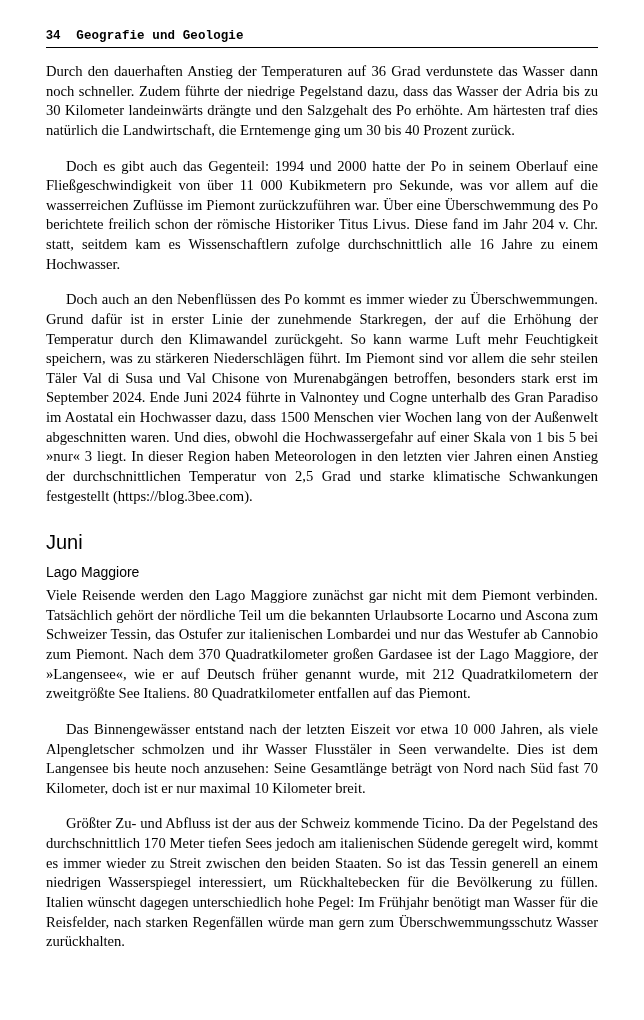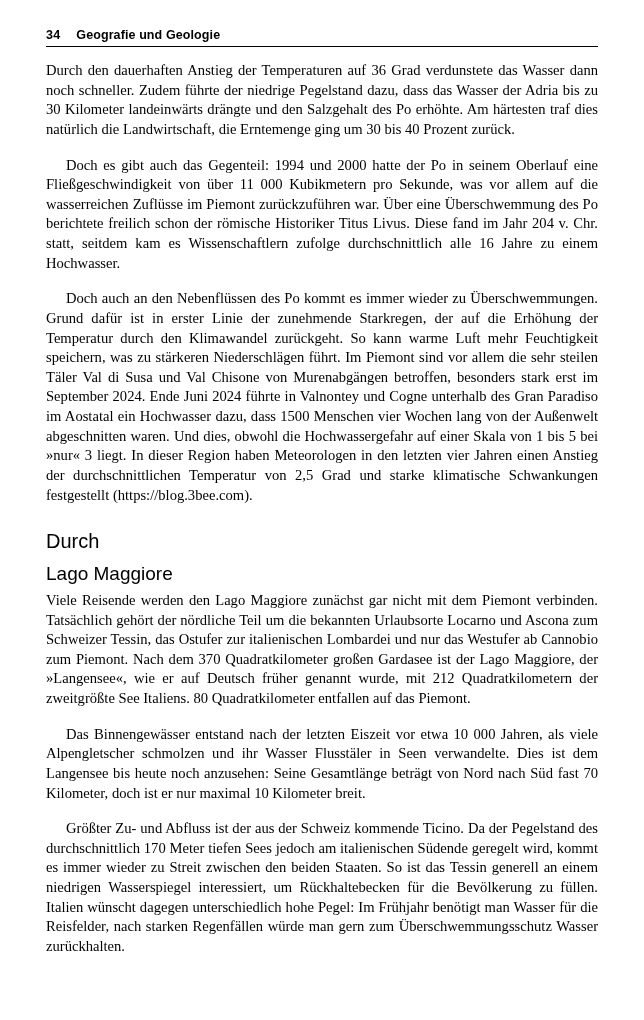--- a/index.html
+++ b/index.html
@@ -29,21 +29,21 @@
     margin-bottom: 14px;
   }
   .page-number {
     font-family: "Liberation Sans", sans-serif;
     font-size: 12.5px;
     font-weight: 700;
     letter-spacing: 0.2px;
     margin-right: 16px;
   }
   .running-title {
-    font-family: Liberation Sans, sans-serif;
+    font-family: Liberation Mono, monospace;
     font-size: 12.5px;
     font-weight: 700;
     letter-spacing: 0.1px;
   }
   .body-text {
     font-size: 14.6px;
     line-height: 1.345;
     text-align: justify;
     hyphens: auto;
     -webkit-hyphens: auto;
@@ -58,21 +58,21 @@
   }
   h2.section-title {
     font-family: "Liberation Sans", sans-serif;
     font-size: 20px;
     font-weight: 400;
     margin: 25px 0 11px 0;
     line-height: 1.1;
   }
   h3.sub-title {
     font-family: "Liberation Sans", sans-serif;
-    font-size: 19px;
+    font-size: 14px;
     font-weight: 400;
     margin: 0 0 6px 0;
     line-height: 1.15;
   }
   .italic {
   }
 </style>
 </head>
 <body>
 
@@ -81,21 +81,21 @@
   <div class="header">
     <span class="page-number">34</span>
     <span class="running-title">Geografie und Geologie</span>
   </div>
 
   <div class="body-text">
     <p class="para">Durch den dauerhaften Anstieg der Temperaturen auf 36 Grad verdunstete das Wasser dann noch schneller. Zudem führte der niedrige Pegelstand dazu, dass das Wasser der Adria bis zu 30 Kilometer landeinwärts drängte und den Salzgehalt des Po erhöhte. Am härtesten traf dies natürlich die Landwirtschaft, die Erntemenge ging um 30 bis 40 Prozent zurück.</p>
     <p class="para">Doch es gibt auch das Gegenteil: 1994 und 2000 hatte der Po in seinem Oberlauf eine Fließgeschwindigkeit von über 11 000 Kubikmetern pro Sekunde, was vor allem auf die wasserreichen Zuflüsse im Piemont zurückzuführen war. Über eine Überschwemmung des Po berichtete freilich schon der römische Historiker Titus Livus. Diese fand im Jahr 204 v. Chr. statt, seitdem kam es Wissenschaftlern zufolge durchschnittlich alle 16 Jahre zu einem Hochwasser.</p>
     <p class="para"><span>Doch auch an den Nebenflüssen des Po kommt es immer wieder zu Überschwemmungen. Grund dafür ist in erster Linie der zunehmende Starkregen, der auf die Erhöhung der Temperatur durch den Klimawandel zurückgeht. So kann warme Luft mehr Feuchtigkeit speichern, was zu stärkeren Niederschlägen führt. Im Piemont sind vor allem die sehr steilen Täler Val di Susa und Val Chisone von Murenabgängen betroffen, besonders stark erst im September 2024. Ende Juni 2024 führte in Valnontey und Cogne unterhalb des Gran Paradiso im Aostatal ein Hochwasser dazu, dass 1500 Menschen vier Wochen lang von der Außenwelt abgeschnitten waren. Und dies, obwohl die Hochwassergefahr auf einer Skala von 1 bis 5 bei »nur« 3 liegt. In dieser Region haben Meteorologen in den letzten vier Jahren einen Anstieg der durchschnittlichen Temperatur von 2,5 Grad und starke klimatische Schwankungen festgestellt </span><span class="italic">(https://blog.3bee.com).</span></p>
 
-    <h2 class="section-title">Durch</h2>
+    <h2 class="section-title">Juni</h2>
     <h3 class="sub-title">Lago Maggiore</h3>
 
     <p class="para">Viele Reisende werden den Lago Maggiore zunächst gar nicht mit dem Piemont verbinden. Tatsächlich gehört der nördliche Teil um die bekannten Urlaubsorte Locarno und Ascona zum Schweizer Tessin, das Ostufer zur italienischen Lombardei und nur das Westufer ab Cannobio zum Piemont. Nach dem 370 Quadratkilometer großen Gardasee ist der Lago Maggiore, der »Langensee«, wie er auf Deutsch früher genannt wurde, mit 212 Quadratkilometern der zweitgrößte See Italiens. 80 Quadratkilometer entfallen auf das Piemont.</p>
     <p class="para">Das Binnengewässer entstand nach der letzten Eiszeit vor etwa 10 000 Jahren, als viele Alpengletscher schmolzen und ihr Wasser Flusstäler in Seen verwandelte. Dies ist dem Langensee bis heute noch anzusehen: Seine Gesamtlänge beträgt von Nord nach Süd fast 70 Kilometer, doch ist er nur maximal 10 Kilometer breit.</p>
     <p class="para">Größter Zu- und Abfluss ist der aus der Schweiz kommende Ticino. Da der Pegelstand des durchschnittlich 170 Meter tiefen Sees jedoch am italienischen Südende geregelt wird, kommt es immer wieder zu Streit zwischen den beiden Staaten. So ist das Tessin generell an einem niedrigen Wasserspiegel interessiert, um Rückhaltebecken für die Bevölkerung zu füllen. Italien wünscht dagegen unterschiedlich hohe Pegel: Im Frühjahr benötigt man Wasser für die Reisfelder, nach starken Regenfällen würde man gern zum Überschwemmungsschutz Wasser zurückhalten.</p>
   </div>
 
 </div>
 
 </body></html>

